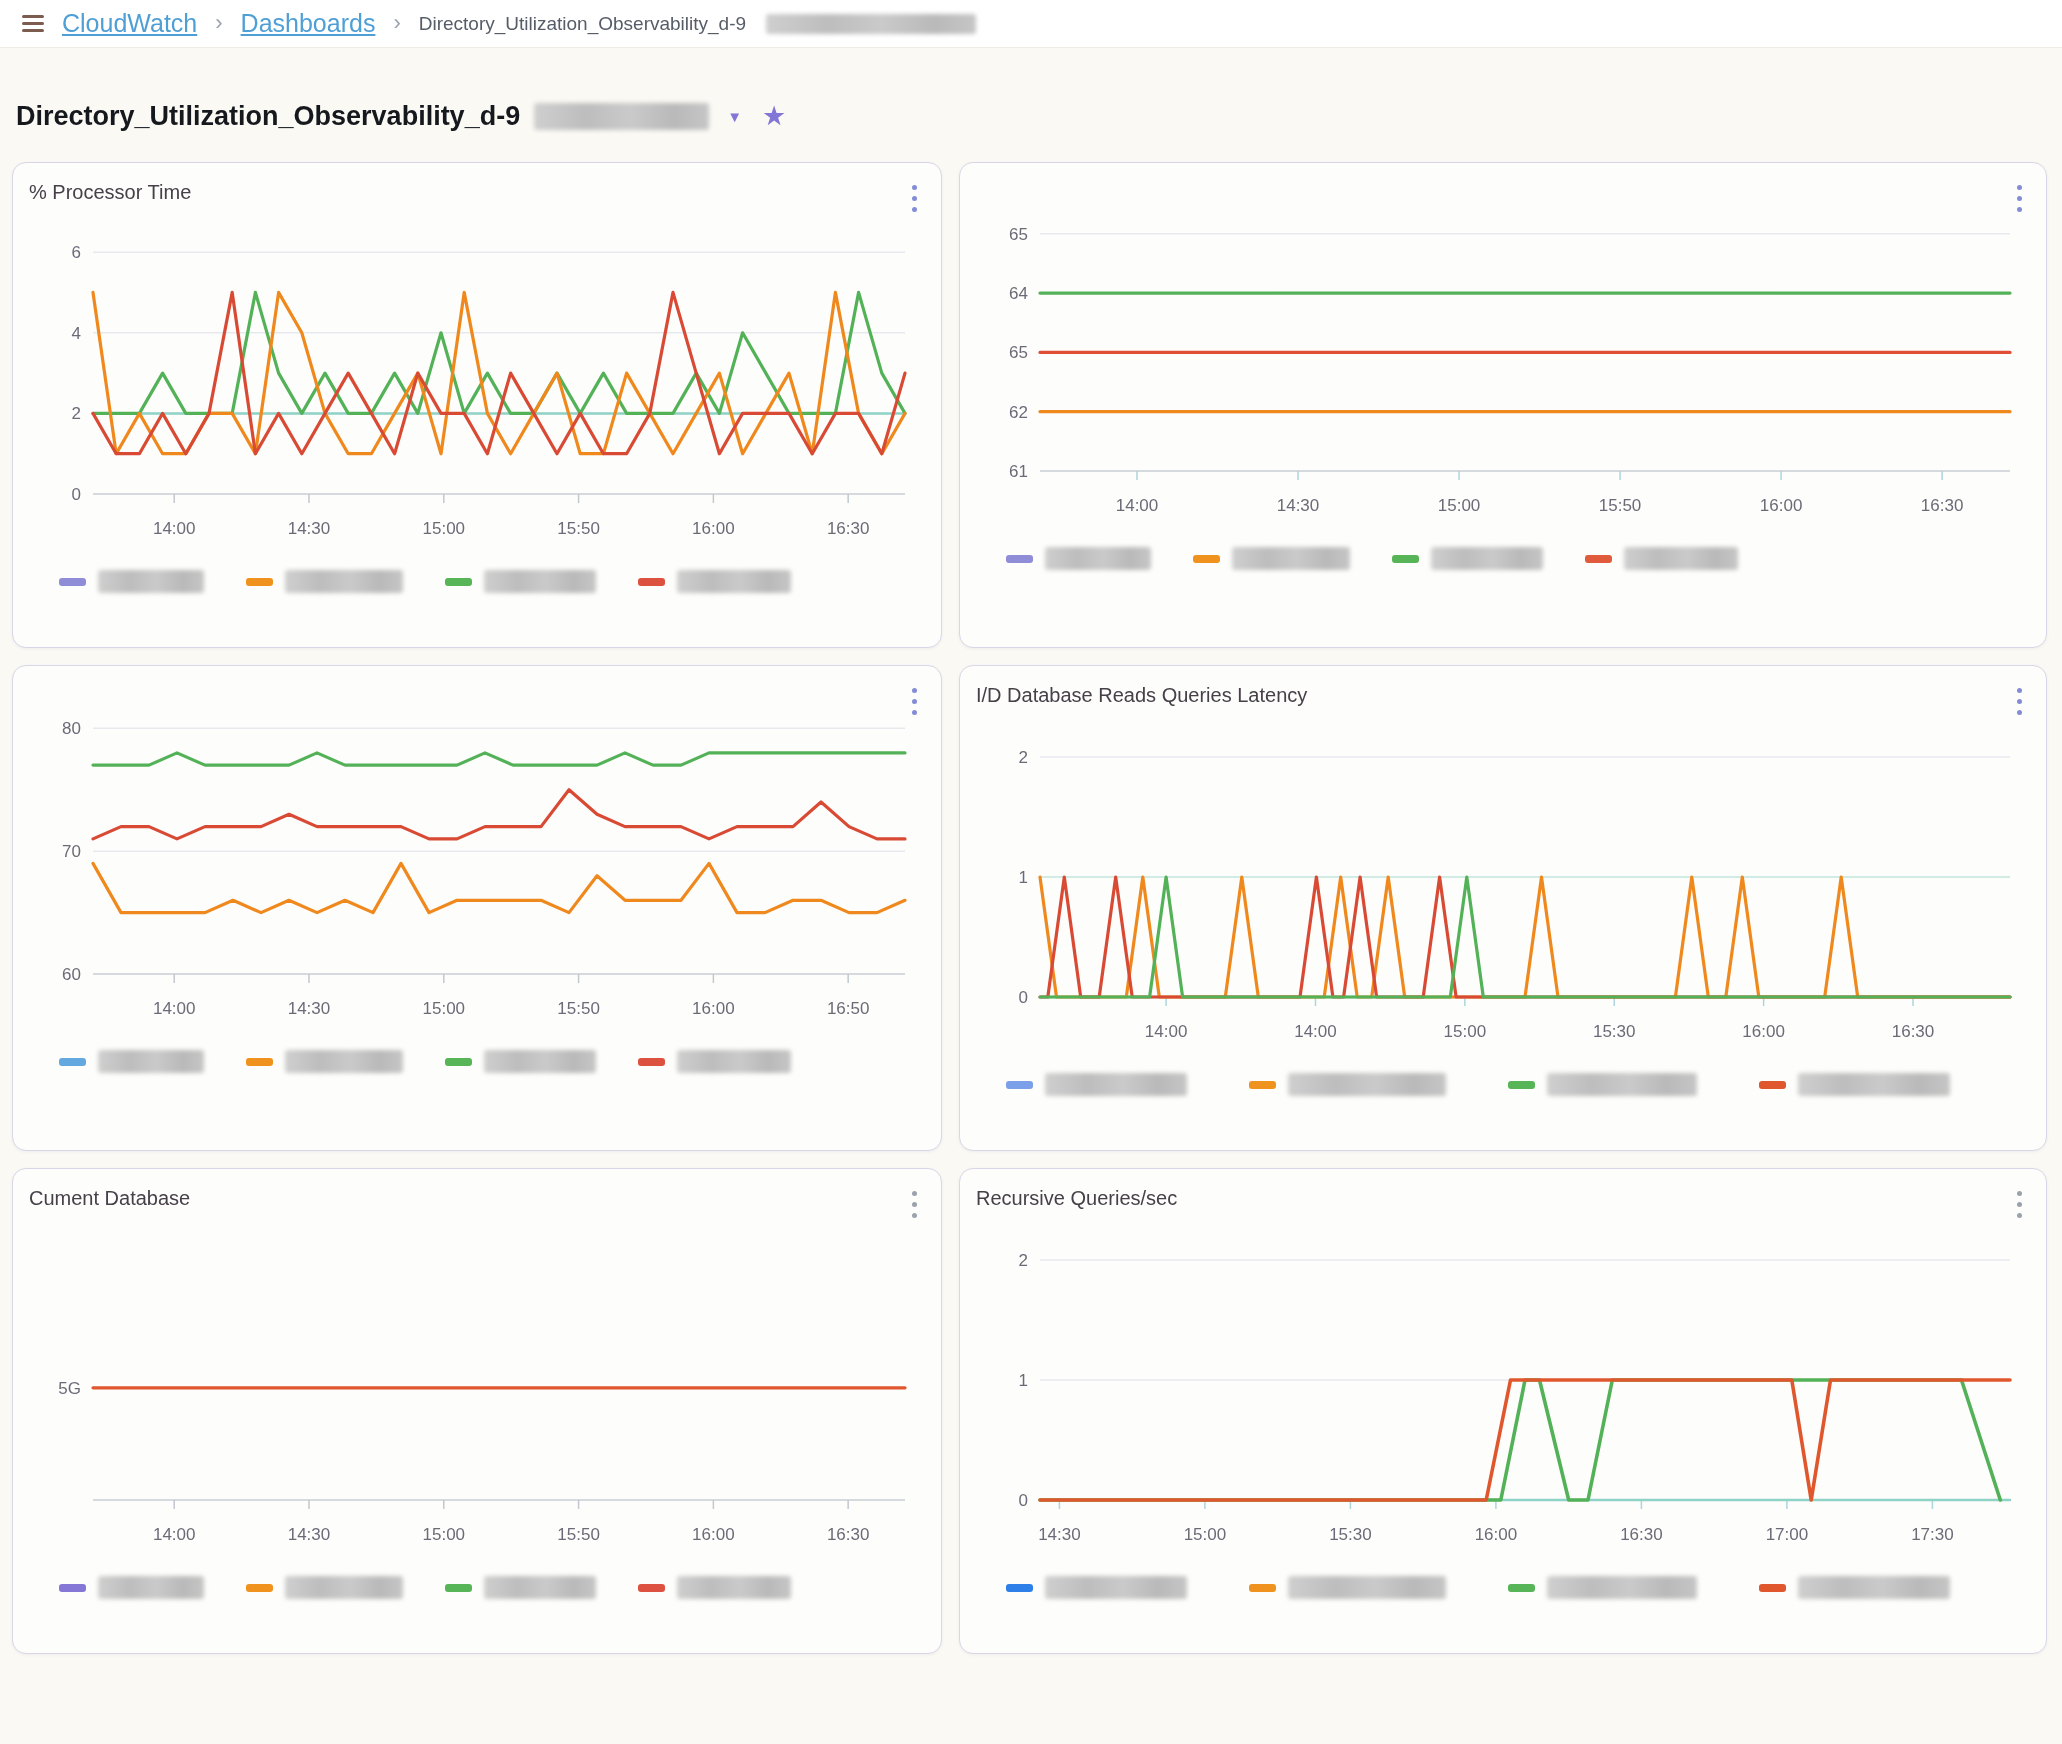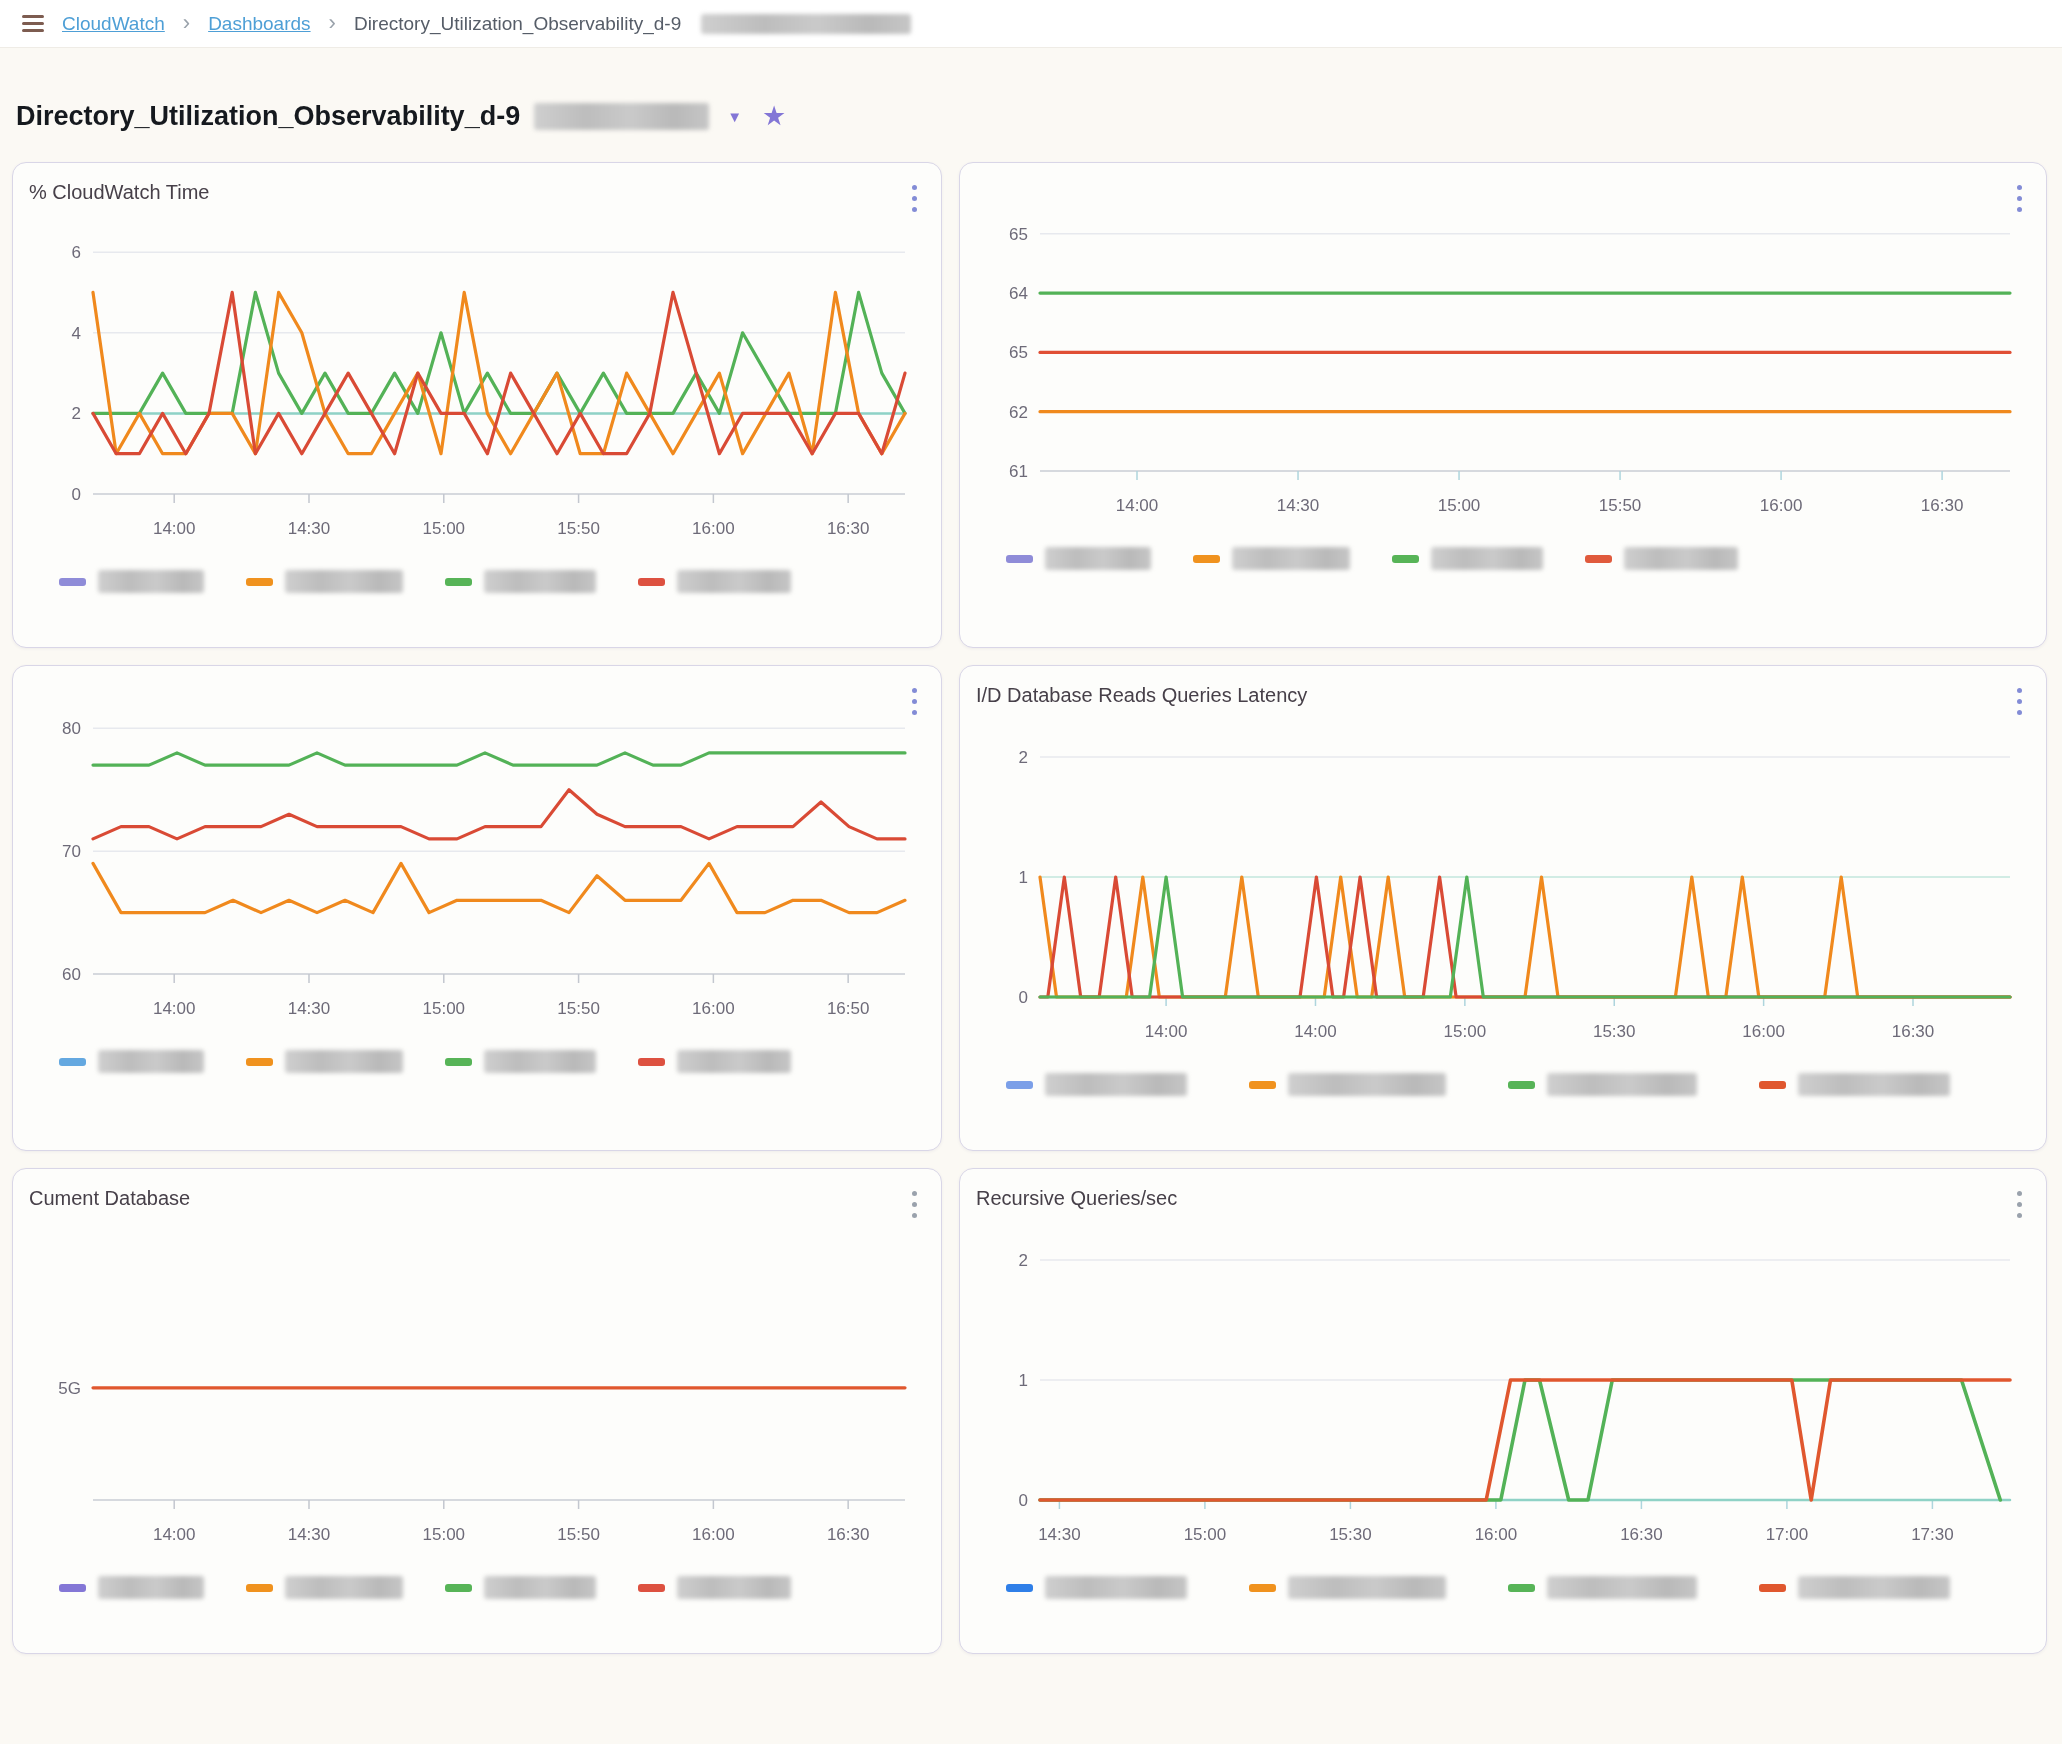--- a/index.html
+++ b/index.html
@@ -1,20 +1,20 @@
 <!DOCTYPE html>
 <html><head>
 <meta charset="utf-8">
 <style>
   * { box-sizing: border-box; margin: 0; padding: 0; }
   html,body { width: 2062px; height: 1744px; background:#fbf9f4; font-family:"Liberation Sans", sans-serif; }
   .topbar { height:48px; background:#ffffff; display:flex; align-items:center; gap:14px; padding:0 18px; border-bottom:1px solid #efece6; }
   .hamburger { display:flex; flex-direction:column; gap:4px; cursor:pointer; padding:4px; }
   .hamburger span { width:22px; height:3px; background:#7d5c50; border-radius:2px; }
-  .crumb-link { color:#4e9fd6; text-decoration:underline; font-size:19px; cursor:pointer; }
+  .crumb-link { color:#4e9fd6; text-decoration:underline; font-size:25px; cursor:pointer; }
   .crumb-sep { color:#9aa2ab; font-size:22px; padding:0 4px; transform:translateY(-1px); }
   .crumb-current { color:#565d68; font-size:19px; }
   .redact { display:inline-block; background:linear-gradient(90deg,#cfcfcf,#bdbdbd 30%,#cacaca 55%,#b9b9b9 80%,#c6c6c6); border-radius:3px; filter:blur(2px); vertical-align:middle; }
   .crumb-redact { width:210px; height:20px; margin-left:6px; }
   .header-row { display:flex; align-items:center; gap:10px; padding:52px 16px 30px 16px; }
   .page-title { font-size:27px; font-weight:700; color:#15191e; }
   .title-redact { width:175px; height:27px; margin-left:4px; }
   .caret-down { color:#8376d6; font-size:15px; margin-left:8px; cursor:pointer; }
   .star { color:#8376d6; font-size:27px; margin-left:10px; cursor:pointer; }
   .grid { display:grid; grid-template-columns: 930px 1088px; gap:17px; padding:0 12px; }
@@ -59,21 +59,21 @@
 <div class="header-row">
   <span class="page-title">Directory_Utilization_Observability_d-9</span>
   <span class="redact title-redact"></span>
   <span class="caret-down">▼</span>
   <span class="star">★</span>
 </div>
 
 <div class="grid">
 
   <div class="card">
-    <div class="card-title">% CloudWatch Time</div>
+    <div class="card-title">% Processor Time</div>
     <div class="kebab">
         <i></i>
         <i></i>
         <i></i>
       </div>
     <div class="chart-box"><svg width="896" height="356">
           <g>
             <line x1="64" x2="876" y1="42.125000000000014" y2="42.125000000000014" stroke="#e7e9ee" stroke-width="1.5"></line>
             <text x="52" y="48.125000000000014" text-anchor="end" fill="#6d6a78" font-size="17">6</text>
             <line x1="64" x2="876" y1="122.75000000000001" y2="122.75000000000001" stroke="#e7e9ee" stroke-width="1.5"></line>

